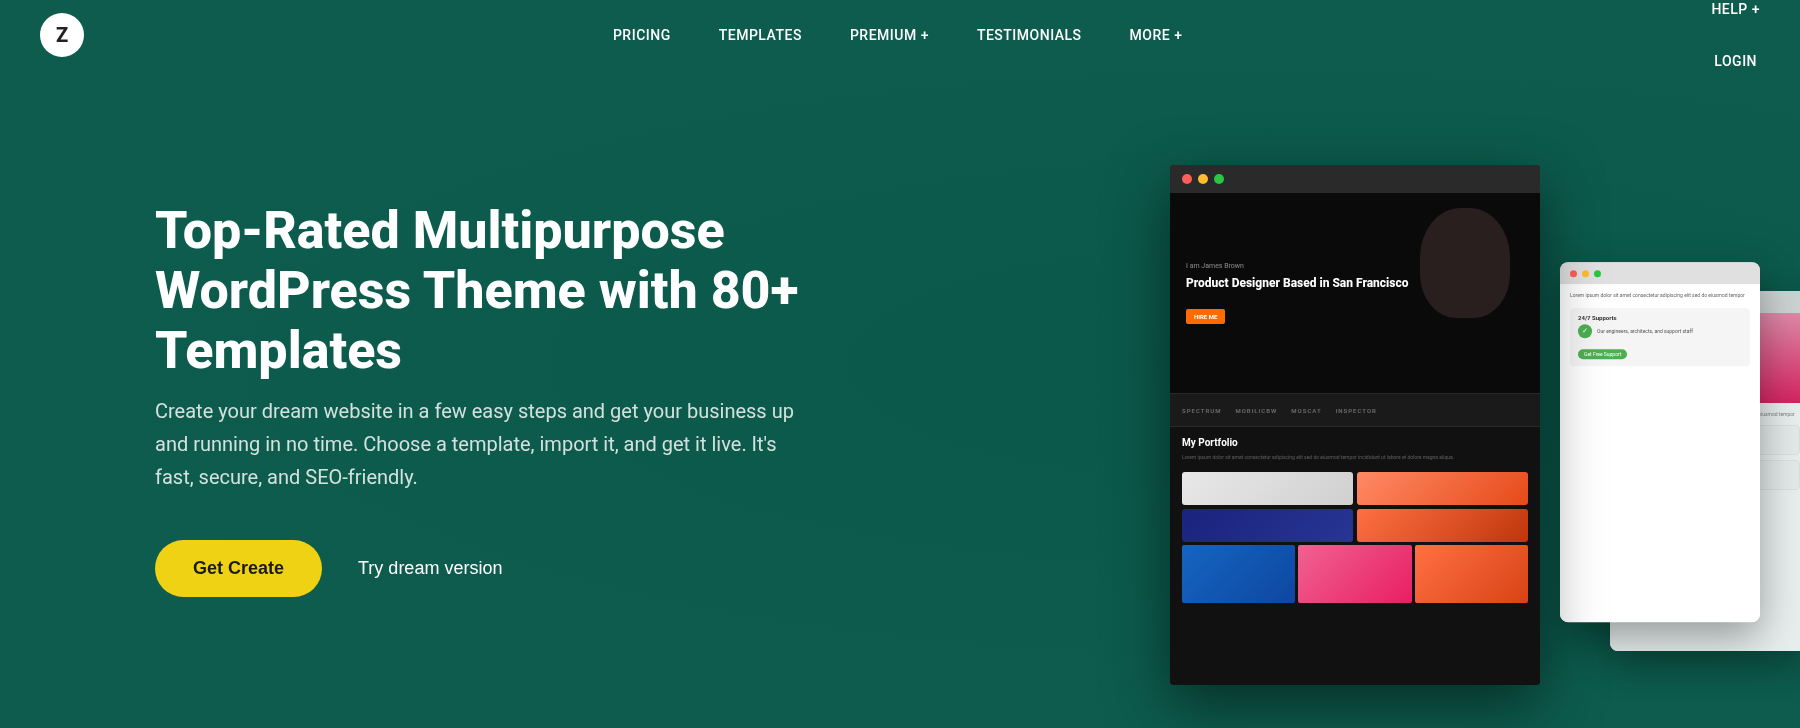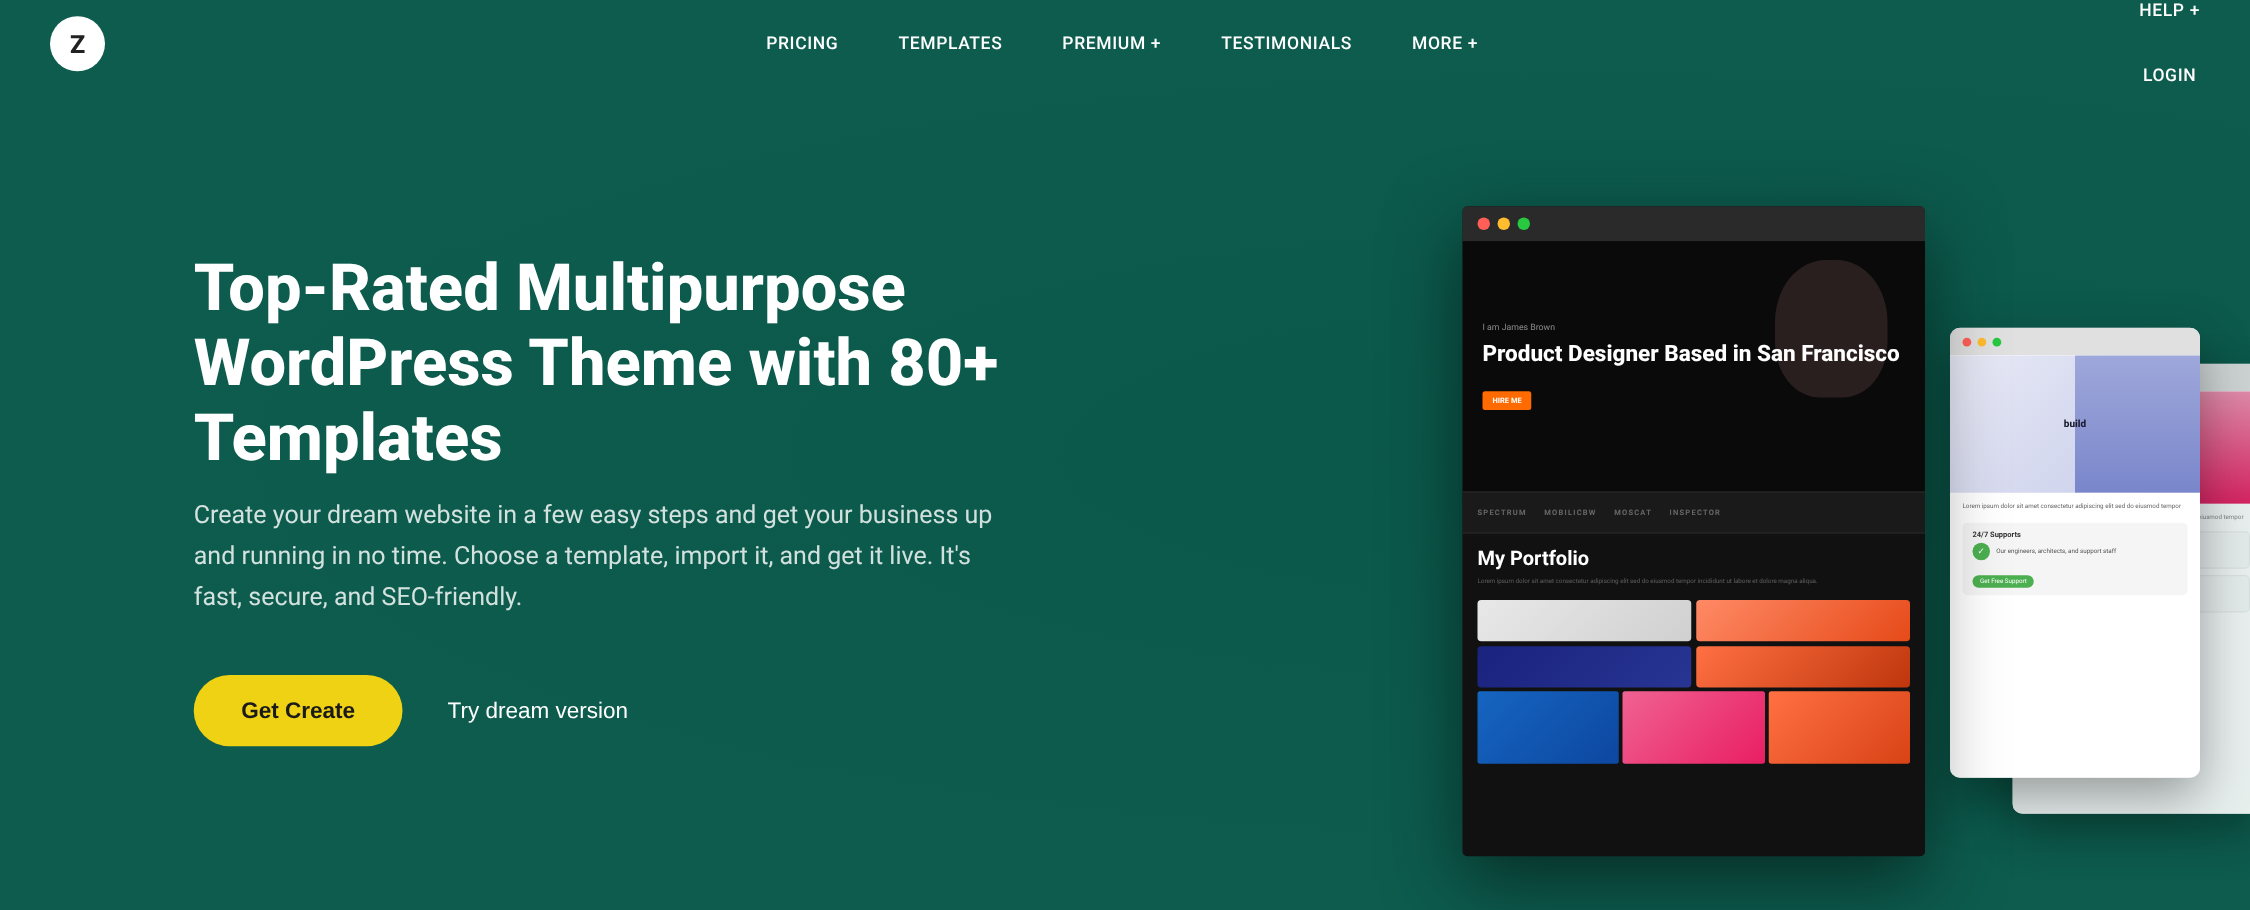--- a/index.html
+++ b/index.html
@@ -218,21 +218,21 @@
     }
 
     .portfolio-subtitle {
       color: rgba(255,255,255,0.5);
       font-size: 7px;
       margin-bottom: 6px;
     }
 
     .portfolio-title-main {
       color: #ffffff;
-      font-size: 18px;
+      font-size: 12px;
       font-weight: 800;
       line-height: 1.3;
       margin-bottom: 12px;
     }
 
     .portfolio-cta-btn {
       background: #ff6b00;
       color: white;
       font-size: 6px;
       font-weight: 700;
@@ -279,21 +279,21 @@
       line-height: 1.4;
     }
 
     .portfolio-work {
       padding: 10px 12px;
       background: #111;
     }
 
     .work-title {
       color: #ffffff;
-      font-size: 16px;
+      font-size: 10px;
       font-weight: 700;
       margin-bottom: 6px;
     }
 
     .work-desc {
       color: rgba(255,255,255,0.3);
       font-size: 5px;
       line-height: 1.5;
       margin-bottom: 10px;
     }
@@ -642,26 +642,20 @@
         </div>
       </div>
 
       <div class="browser-secondary browser-secondary-right">
         <div class="sec-titlebar">
           <div class="sec-dot sec-dot-r"></div>
           <div class="sec-dot sec-dot-y"></div>
           <div class="sec-dot sec-dot-g"></div>
         </div>
         <div class="sec-content">
-          <div class="light-site-hero">
-            <div class="light-site-img"></div>
-            <div class="light-site-text">
-              <div class="light-title">build</div>
-            </div>
-          </div>
           <div class="light-site-body">
             <div class="light-body-text">Lorem ipsum dolor sit amet consectetur adipiscing elit sed do eiusmod tempor</div>
             <div class="light-support-box">
               <div class="light-support-title">24/7 Supports</div>
               <div class="light-support-row">
                 <div class="support-icon">✓</div>
                 <div class="support-text">Our engineers, architects, and support staff</div>
               </div>
               <div class="light-pill">Get Free Support</div>
             </div>

